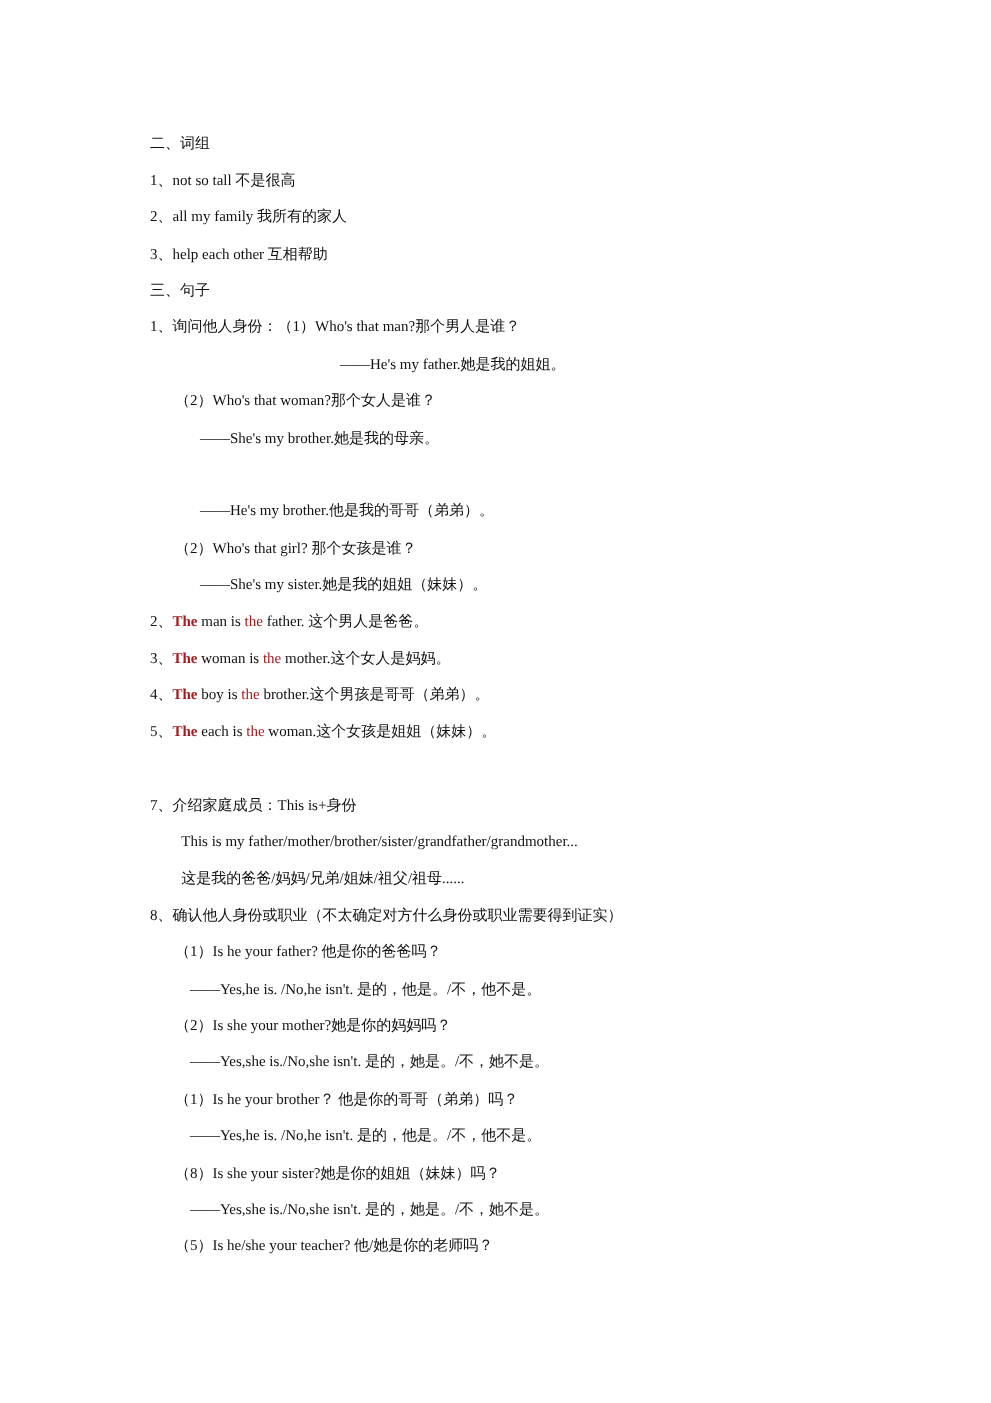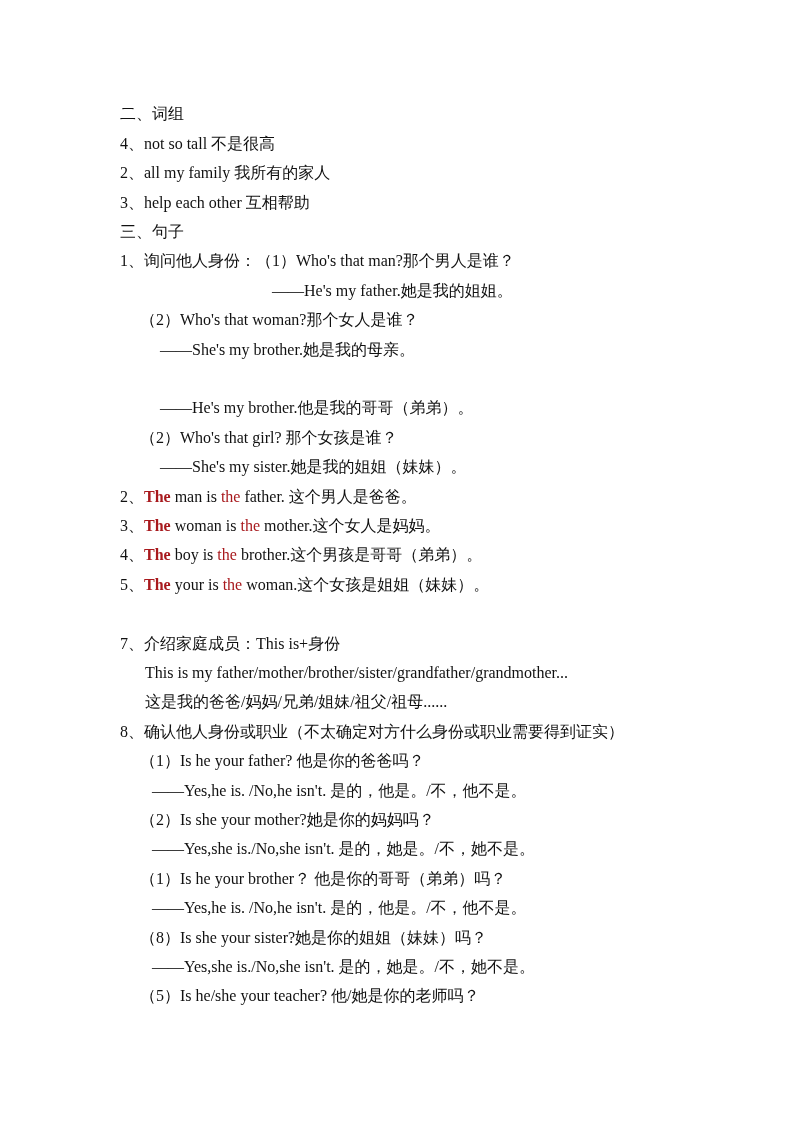--- a/index.html
+++ b/index.html
@@ -1,28 +1,28 @@
 <!DOCTYPE html>
 <html><head>
 <meta charset="utf-8">
 <style>
   html, body { margin: 0; padding: 0; background: #ffffff; }
   body { width: 793px; height: 1122px; position: relative; overflow: hidden;
          font-family: "Liberation Serif", "DejaVu Serif", serif; color: #111; }
   .page { position: absolute; left: 0; top: 0; width: 793px; height: 1122px; }
-  .line { position: absolute; font-size: 16px; white-space: nowrap; line-height: 20px; }
+  .line { position: absolute; font-size: 12px; white-space: nowrap; line-height: 20px; }
   .red { color: #a8191d; }
   .red-bold { color: #a8191d; font-weight: bold; }
 </style>
 </head>
 <body>
 
 <div class="page">
   <div class="line" style="left:120px;top:104px">二、词组</div>
-  <div class="line" style="left:120px;top:134px">4、not so tall  不是很高</div>
+  <div class="line" style="left:120px;top:134px">1、not so tall  不是很高</div>
   <div class="line" style="left:120px;top:163px">2、all my family  我所有的家人</div>
   <div class="line" style="left:120px;top:193px">3、help each other  互相帮助</div>
   <div class="line" style="left:120px;top:222px">三、句子</div>
 
   <div class="line" style="left:120px;top:251px">1、询问他人身份：（1）Who's that man?那个男人是谁？</div>
   <div class="line" style="left:272px;top:281px">——He's my father.她是我的姐姐。</div>
   <div class="line" style="left:140px;top:310px">（2）Who's that woman?那个女人是谁？</div>
   <div class="line" style="left:160px;top:340px">——She's my brother.她是我的母亲。</div>
   <div class="line" style="left:160px;top:398px">——He's my brother.他是我的哥哥（弟弟）。</div>
   <div class="line" style="left:140px;top:428px">（2）Who's that girl? 那个女孩是谁？</div>
@@ -31,21 +31,21 @@
   <div class="line" style="left:120px;top:487px">
     <span>2、</span><span class="red-bold">The</span><span> man is </span><span class="red">the</span><span> father.  这个男人是爸爸。</span>
   </div>
   <div class="line" style="left:120px;top:516px">
     <span>3、</span><span class="red-bold">The</span><span> woman is </span><span class="red">the</span><span> mother.这个女人是妈妈。</span>
   </div>
   <div class="line" style="left:120px;top:545px">
     <span>4、</span><span class="red-bold">The</span><span> boy is </span><span class="red">the</span><span> brother.这个男孩是哥哥（弟弟）。</span>
   </div>
   <div class="line" style="left:120px;top:575px">
-    <span>5、</span><span class="red-bold">The</span><span> your is </span><span class="red">the</span><span> woman.这个女孩是姐姐（妹妹）。</span>
+    <span>5、</span><span class="red-bold">The</span><span> each is </span><span class="red">the</span><span> woman.这个女孩是姐姐（妹妹）。</span>
   </div>
 
   <div class="line" style="left:120px;top:634px">7、介绍家庭成员：This is+身份</div>
   <div class="line" style="left:145px;top:663px">This is my father/mother/brother/sister/grandfather/grandmother...</div>
   <div class="line" style="left:145px;top:692px">这是我的爸爸/妈妈/兄弟/姐妹/祖父/祖母......</div>
 
   <div class="line" style="left:120px;top:722px">8、确认他人身份或职业（不太确定对方什么身份或职业需要得到证实）</div>
   <div class="line" style="left:140px;top:751px">（1）Is he your father? 他是你的爸爸吗？</div>
   <div class="line" style="left:152px;top:781px">——Yes,he is. /No,he isn't.  是的，他是。/不，他不是。</div>
   <div class="line" style="left:140px;top:810px">（2）Is she your mother?她是你的妈妈吗？</div>

